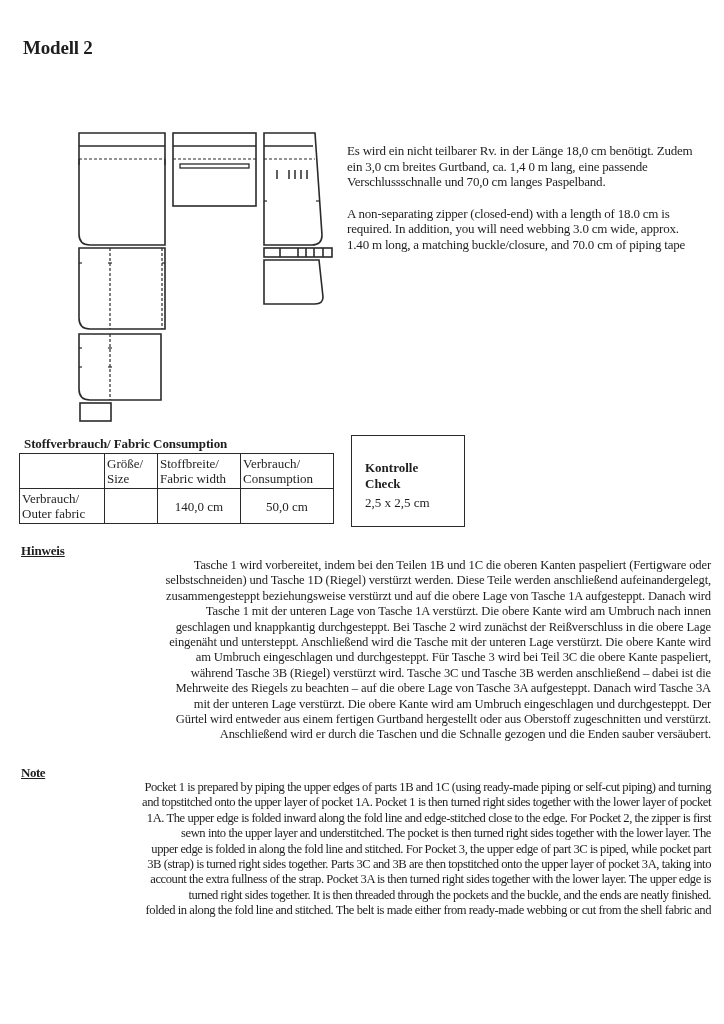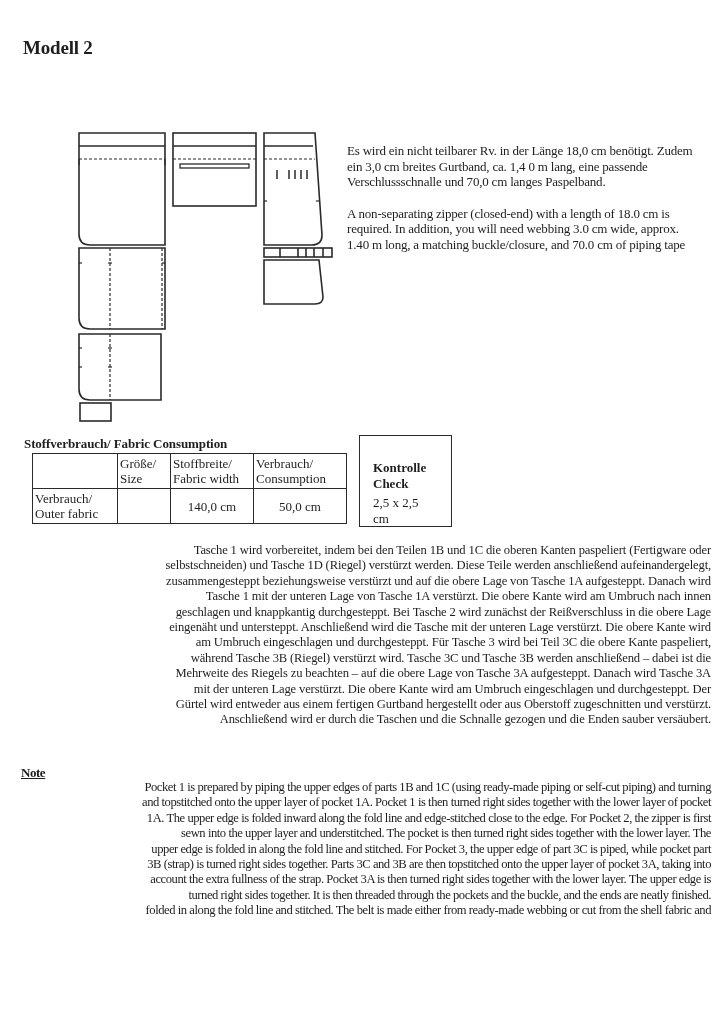--- a/index.html
+++ b/index.html
@@ -21,30 +21,30 @@
     letter-spacing: -0.2px;
   }
   .materials p { margin: 0 0 16px 0; }
 
   .fabric-heading {
     position: absolute; left: 24px; top: 436px;
     font-family: "Liberation Serif", serif; font-weight: bold; font-size: 13px;
     letter-spacing: -0.1px;
   }
   table.fabric {
-    position: absolute; left: 32px; top: 453px;
+    position: absolute; left: 19px; top: 453px;
     border-collapse: collapse;
     font-family: "Liberation Serif", serif; font-size: 13px; line-height: 15px;
   }
   table.fabric td {
     border: 1.5px solid #2a2a2a; padding: 2px 2px; vertical-align: middle;
   }
   table.fabric td.num { text-align: center; }
   .check-box {
-    position: absolute; left: 359px; top: 435px; width: 93px; height: 92px;
+    position: absolute; left: 351px; top: 435px; width: 114px; height: 92px;
     border: 1.5px solid #2a2a2a; box-sizing: border-box;
     font-family: "Liberation Serif", serif; font-size: 13px; line-height: 16px;
     padding: 24px 17px 0 13px;
   }
   .check-box .b { font-weight: bold; }
   .check-box .dim { margin-top: 3px; }
 
   .section {
     position: absolute; left: 21px; width: 690px;
     font-family: "Liberation Serif", serif; font-size: 12.6px; line-height: 15.4px;
@@ -165,20 +165,21 @@
 </tbody>
   </table>
 
 <div class="check-box">
   <div class="b">Kontrolle</div>
   <div class="b">Check</div>
   <div class="dim">2,5 x 2,5 cm</div>
 </div>
 
 <div class="section" style="top:543px">
+  <h3>Hinweis</h3>
   <p>
     <span class="ln">Tasche 1 wird vorbereitet, indem bei den Teilen 1B und 1C die oberen Kanten paspeliert (Fertigware oder</span>
     <span class="ln">selbstschneiden) und Tasche 1D (Riegel) verstürzt werden. Diese Teile werden anschließend aufeinandergelegt,</span>
     <span class="ln">zusammengesteppt beziehungsweise verstürzt und auf die obere Lage von Tasche 1A aufgesteppt. Danach wird</span>
     <span class="ln">Tasche 1 mit der unteren Lage von Tasche 1A verstürzt. Die obere Kante wird am Umbruch nach innen</span>
     <span class="ln">geschlagen und knappkantig durchgesteppt. Bei Tasche 2 wird zunächst der Reißverschluss in die obere Lage</span>
     <span class="ln">eingenäht und untersteppt. Anschließend wird die Tasche mit der unteren Lage verstürzt. Die obere Kante wird</span>
     <span class="ln">am Umbruch eingeschlagen und durchgesteppt. Für Tasche 3 wird bei Teil 3C die obere Kante paspeliert,</span>
     <span class="ln">während Tasche 3B (Riegel) verstürzt wird. Tasche 3C und Tasche 3B werden anschließend – dabei ist die</span>
     <span class="ln">Mehrweite des Riegels zu beachten – auf die obere Lage von Tasche 3A aufgesteppt. Danach wird Tasche 3A</span>

